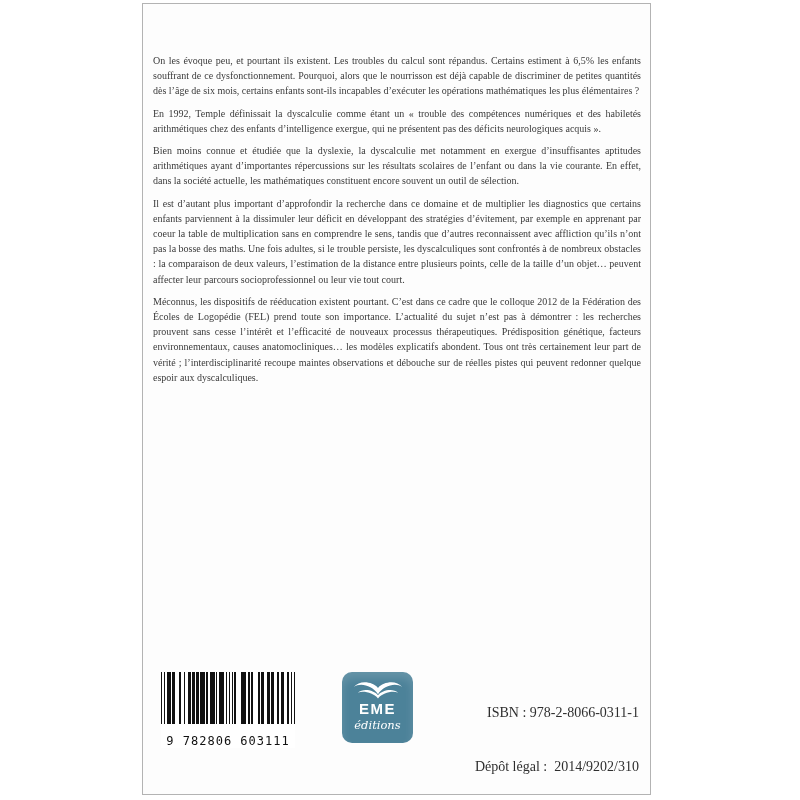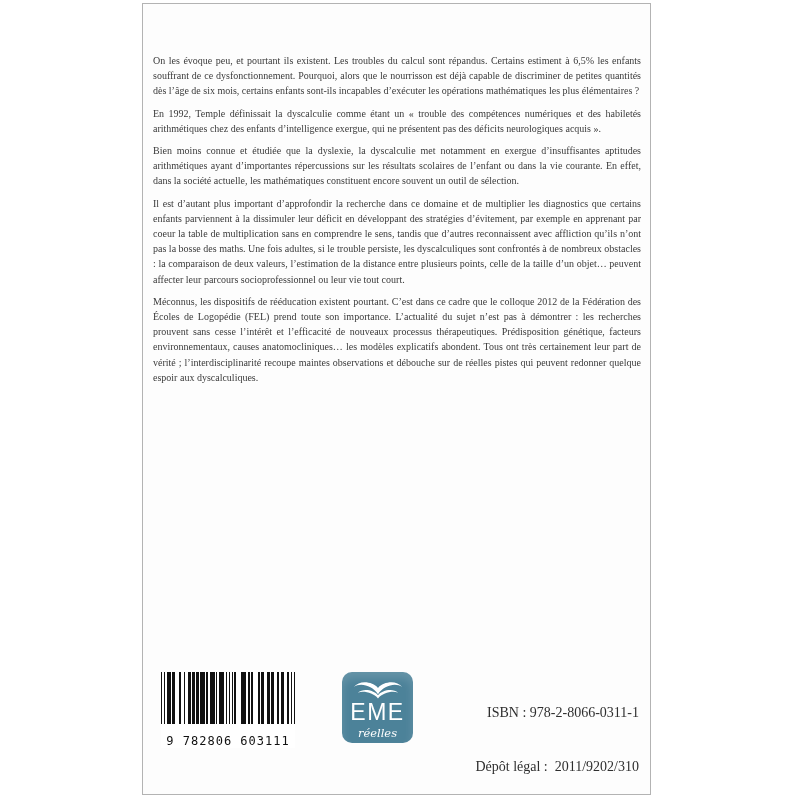--- a/index.html
+++ b/index.html
@@ -24,22 +24,22 @@
     font-family:"DejaVu Sans Mono", monospace;font-size:12px;color:#111;
     text-align:center;white-space:pre;letter-spacing:1px;margin-top:10px;
   }
   .logo{
     position:absolute;left:199px;top:8px;width:71px;height:71px;
     border-radius:10px;background:#4c8299;text-align:center;color:#fff;
     box-shadow:inset 0 6px 10px rgba(255,255,255,.15);
   }
   .logo .book{margin-top:7px;width:54px;height:21px;display:inline-block;}
   .logo .name{
-    font-family:"Liberation Sans", sans-serif;font-size:23px;line-height:1;
-    letter-spacing:1.5px;margin-top:-3px;font-weight:400;
+    font-family:"Liberation Sans", sans-serif;font-size:15px;line-height:1;
+    letter-spacing:1.5px;margin-top:-3px;font-weight:700;
   }
   .logo .sub{
     font-family:"DejaVu Serif", serif;font-style:italic;font-size:11.5px;
     margin-top:2px;
   }
   .colophon{
     position:absolute;right:11px;top:4px;text-align:right;
     font-size:14px;line-height:18px;color:#2e2e2e;white-space:pre;
   }
 </style>
@@ -93,24 +93,24 @@
         </svg>
       <div class="barcode-digits">9 782806 603111</div>
     </div>
 
     <div class="logo" style="background: rgb(76, 130, 153);">
       <svg class="book" viewBox="0 0 64 26" fill="#ffffff">
         <path d="M32 19 C25 8 10 4 2 10 C9 1 25 3 32 11 C39 3 55 1 62 10 C54 4 39 8 32 19 Z"></path>
         <path d="M32 24 C26 17 14 14 7 17 C14 11 27 14 32 20 C37 14 50 11 57 17 C50 14 38 17 32 24 Z"></path>
       </svg>
       <div class="name">EME</div>
-      <div class="sub">réelles</div>
+      <div class="sub">éditions</div>
     </div>
 
     <div class="colophon">
       <div>ISBN : 978-2-8066-0311-1</div>
-      <div>Dépôt légal :  2011/9202/310</div>
+      <div>Dépôt légal :  2014/9202/310</div>
       
       
     </div>
 
   </div>
 </div>
 
 </body></html>

